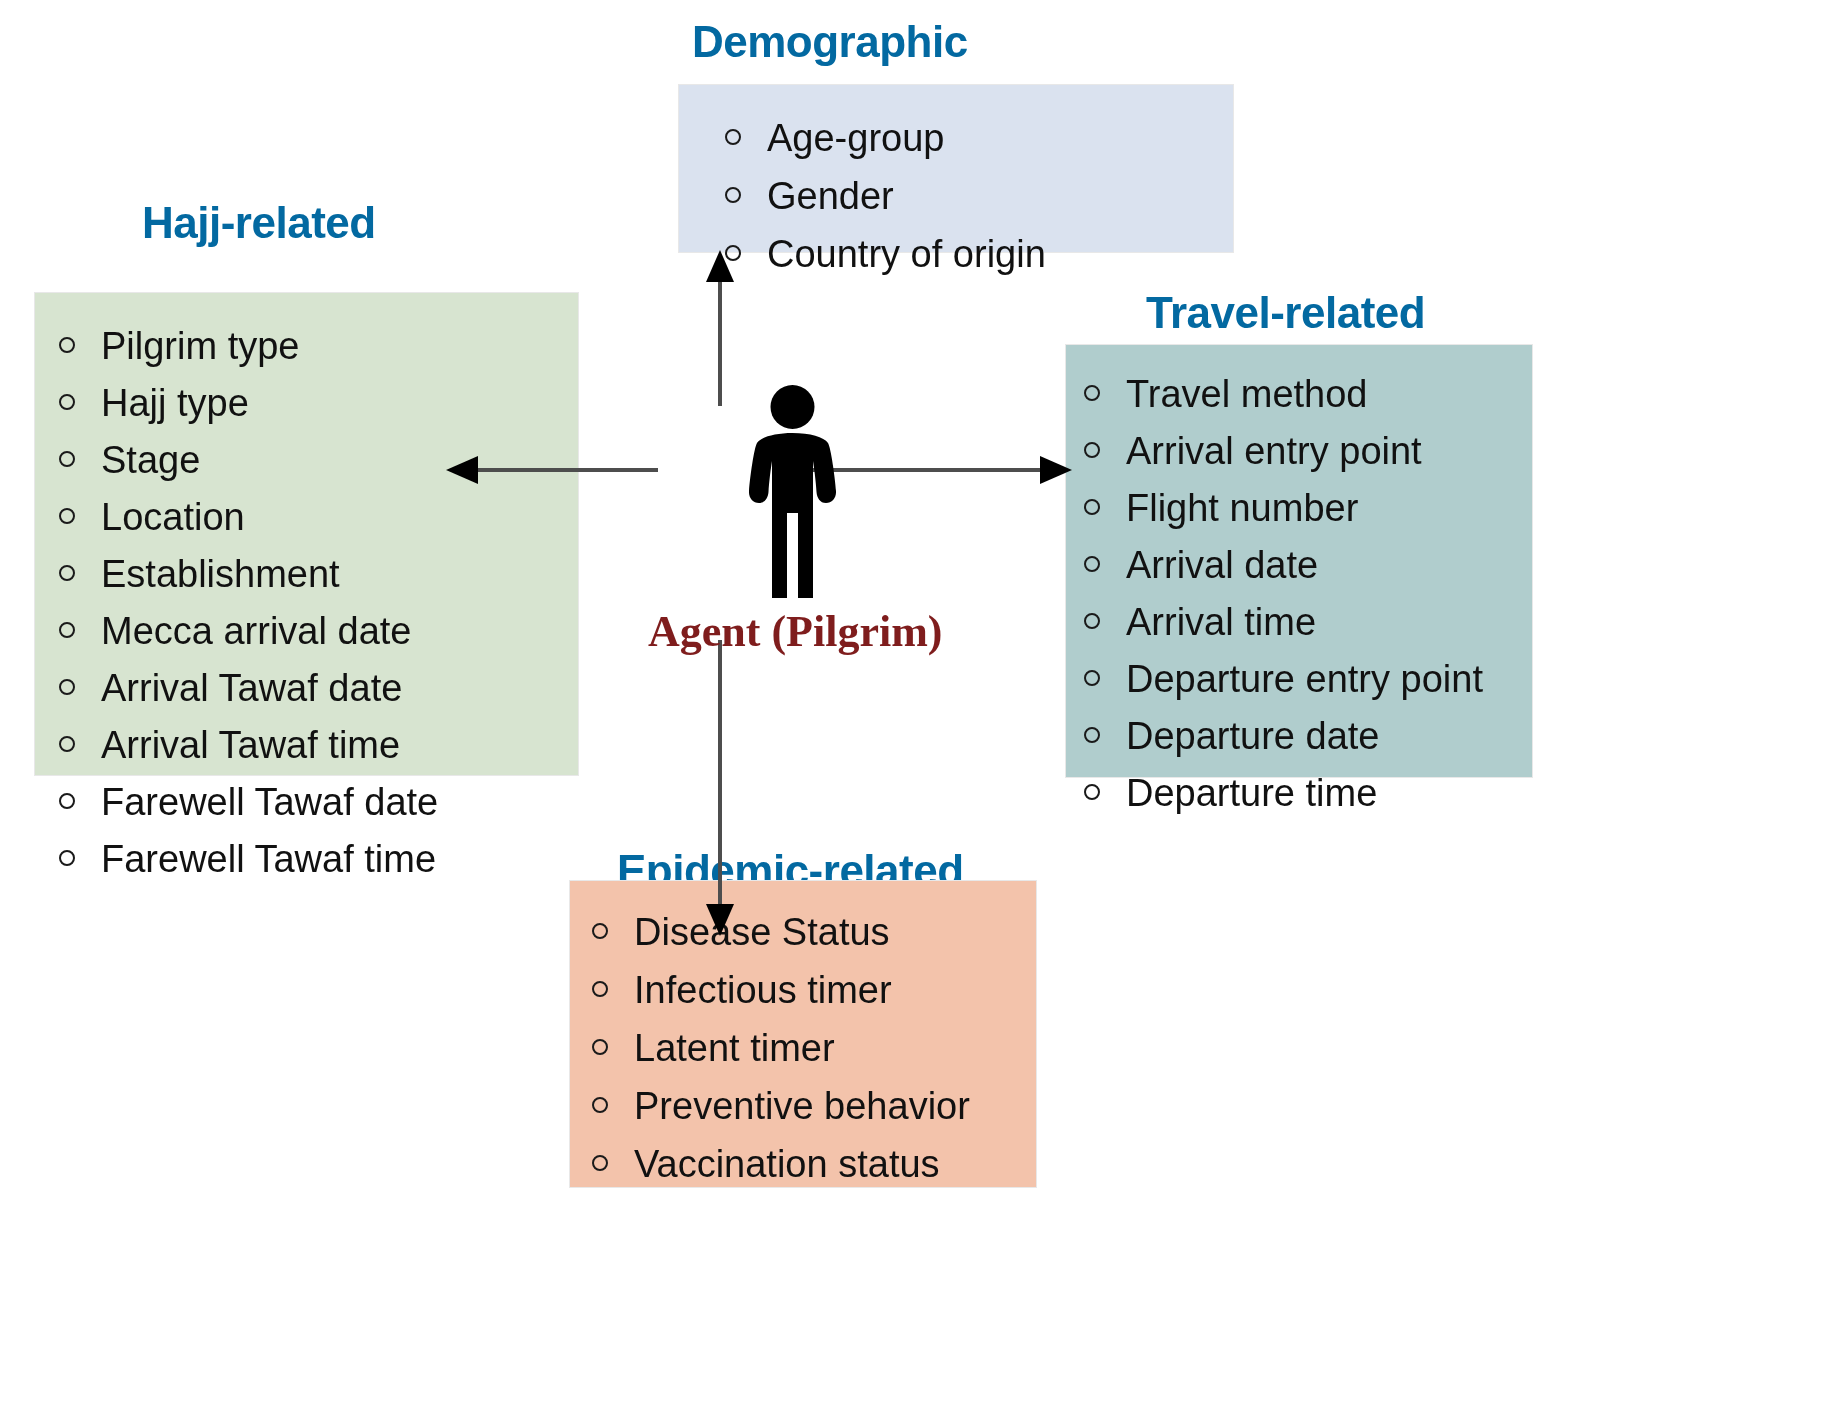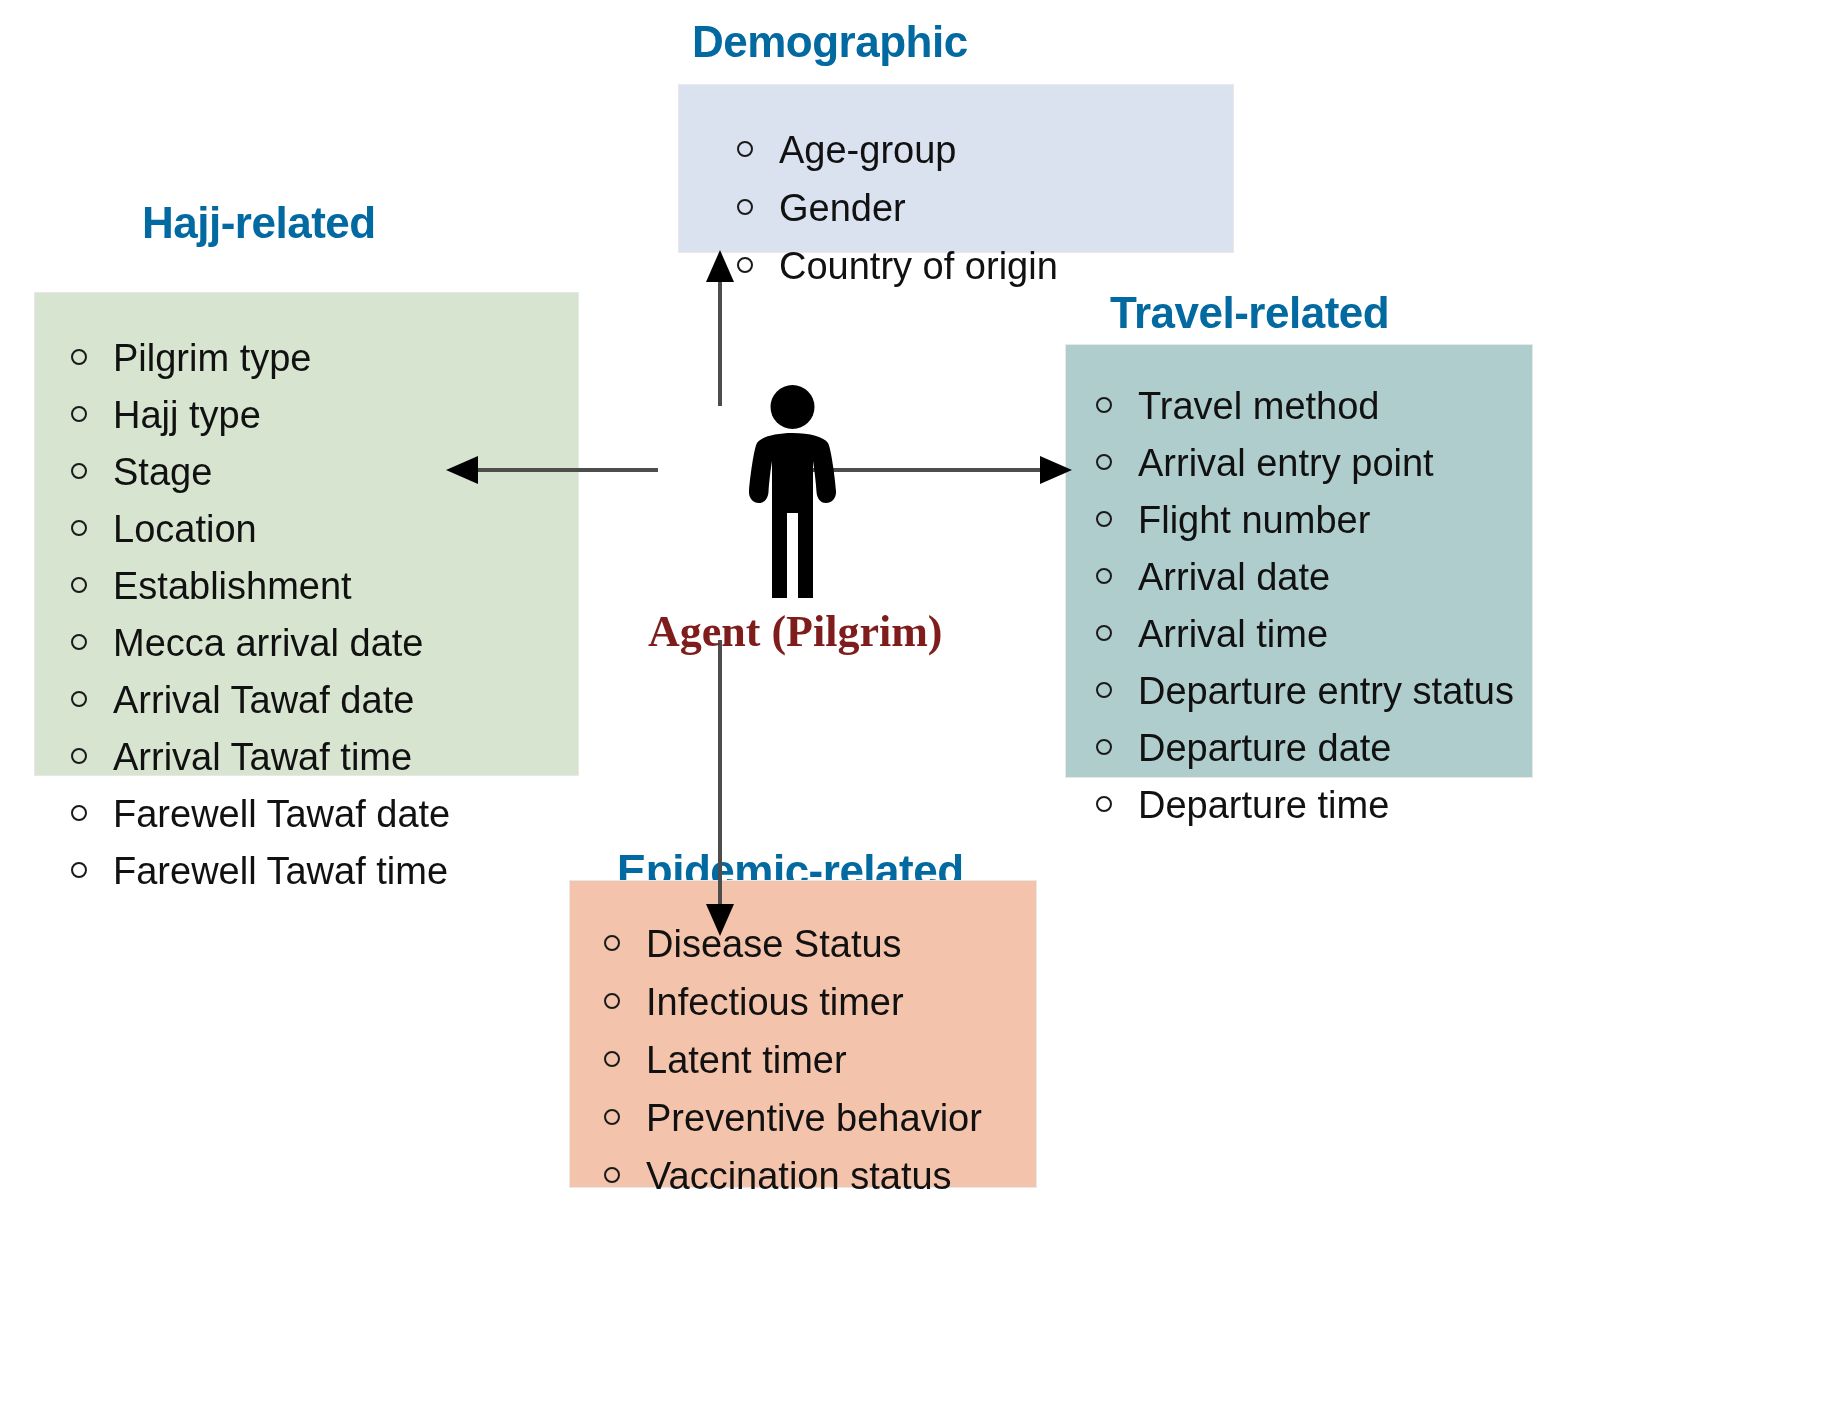--- a/index.html
+++ b/index.html
@@ -27,21 +27,21 @@
   }
 
   .cat-box {
     position: absolute;
     box-sizing: border-box;
     border: 1px solid #e8e8e8;
     padding: 0;
   }
   .cat-box ul {
     list-style: none;
-    margin: 12px;
+    margin: 0;
     padding: 0;
   }
   .cat-box li {
     display: flex;
     align-items: baseline;
     font-size: 38px;
     color: #111111;
     line-height: 1;
     white-space: nowrap;
   }
@@ -70,21 +70,21 @@
   
   #title-demographic { left: 692px; top: 17px; }
   #box-demographic {
     left: 678px; top: 84px; width: 556px; height: 169px;
     background: #dae2ef;
   }
   #box-demographic ul { padding: 34px 0 0 46px; }
   #box-demographic li { margin-bottom: 20px; }
 
   
-  #title-travel { left: 1110px; top: 288px; text-align: center; }
+  #title-travel { left: 1146px; top: 288px; text-align: center; }
   #box-travel {
     left: 1065px; top: 344px; width: 468px; height: 434px;
     background: #b0cdcd;
     text-align: right;
   }
   #box-travel ul { padding: 30px 0 0 18px; }
   #box-travel li { margin-bottom: 19px; }
 
   
   #title-epidemic { left: 617px; top: 846px; }
@@ -205,21 +205,21 @@
       <li>
           <span class="bullet"></span>
           <span>Arrival date</span>
         </li>
       <li>
           <span class="bullet"></span>
           <span>Arrival time</span>
         </li>
       <li>
           <span class="bullet"></span>
-          <span>Departure entry status</span>
+          <span>Departure entry point</span>
         </li>
       <li>
           <span class="bullet"></span>
           <span>Departure date</span>
         </li>
       <li>
           <span class="bullet"></span>
           <span>Departure time</span>
         </li>
     </ul>

